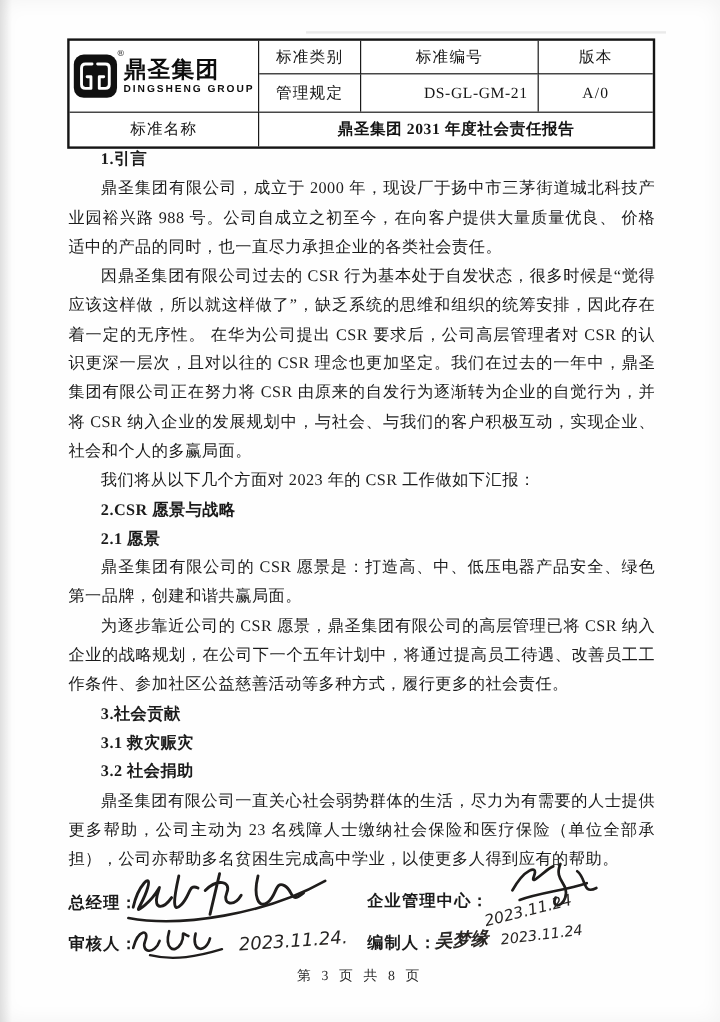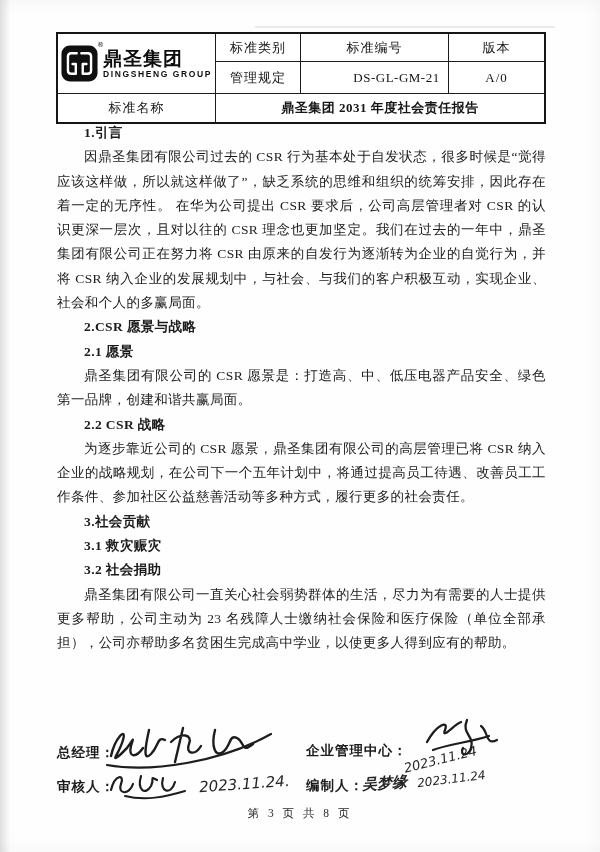--- a/index.html
+++ b/index.html
@@ -108,25 +108,26 @@
     <div class="cell c-catv">管理规定</div>
     <div class="cell c-numv">DS-GL-GM-21</div>
     <div class="cell c-verv">A/0</div>
 
     <div class="cell c-namel">标准名称</div>
     <div class="cell c-title">鼎圣集团 2031 年度社会责任报告</div>
   </div>
 
   <div class="body-text">
     <div class="heading">1.引言</div>
+    <div class="para">鼎圣集团有限公司，成立于 2000 年，现设厂于扬中市三茅街道城北科技产业园裕兴路 988 号。公司自成立之初至今，在向客户提供大量质量优良、 价格适中的产品的同时，也一直尽力承担企业的各类社会责任。</div>
     <div class="para">因鼎圣集团有限公司过去的 CSR 行为基本处于自发状态，很多时候是“觉得应该这样做，所以就这样做了”，缺乏系统的思维和组织的统筹安排，因此存在着一定的无序性。 在华为公司提出 CSR 要求后，公司高层管理者对 CSR 的认识更深一层次，且对以往的 CSR 理念也更加坚定。我们在过去的一年中，鼎圣集团有限公司正在努力将 CSR 由原来的自发行为逐渐转为企业的自觉行为，并将 CSR 纳入企业的发展规划中，与社会、与我们的客户积极互动，实现企业、社会和个人的多赢局面。</div>
+    <div class="para">我们将从以下几个方面对 2023 年的 CSR 工作做如下汇报：</div>
     <div class="heading">2.CSR 愿景与战略</div>
     <div class="heading">2.1 愿景</div>
     <div class="para">鼎圣集团有限公司的 CSR 愿景是：打造高、中、低压电器产品安全、绿色第一品牌，创建和谐共赢局面。</div>
-    <div class="heading">2.2 CSR 战略</div>
     <div class="para">为逐步靠近公司的 CSR 愿景，鼎圣集团有限公司的高层管理已将 CSR 纳入企业的战略规划，在公司下一个五年计划中，将通过提高员工待遇、改善员工工作条件、参加社区公益慈善活动等多种方式，履行更多的社会责任。</div>
     <div class="heading">3.社会贡献</div>
     <div class="heading">3.1 救灾赈灾</div>
     <div class="heading">3.2 社会捐助</div>
     <div class="para">鼎圣集团有限公司一直关心社会弱势群体的生活，尽力为有需要的人士提供更多帮助，公司主动为 23 名残障人士缴纳社会保险和医疗保险（单位全部承担），公司亦帮助多名贫困生完成高中学业，以使更多人得到应有的帮助。</div>
   </div>
 
   <div class="sig-area">
 
     <span class="sig-label" style="left:0; top:24px;">总经理：</span>

